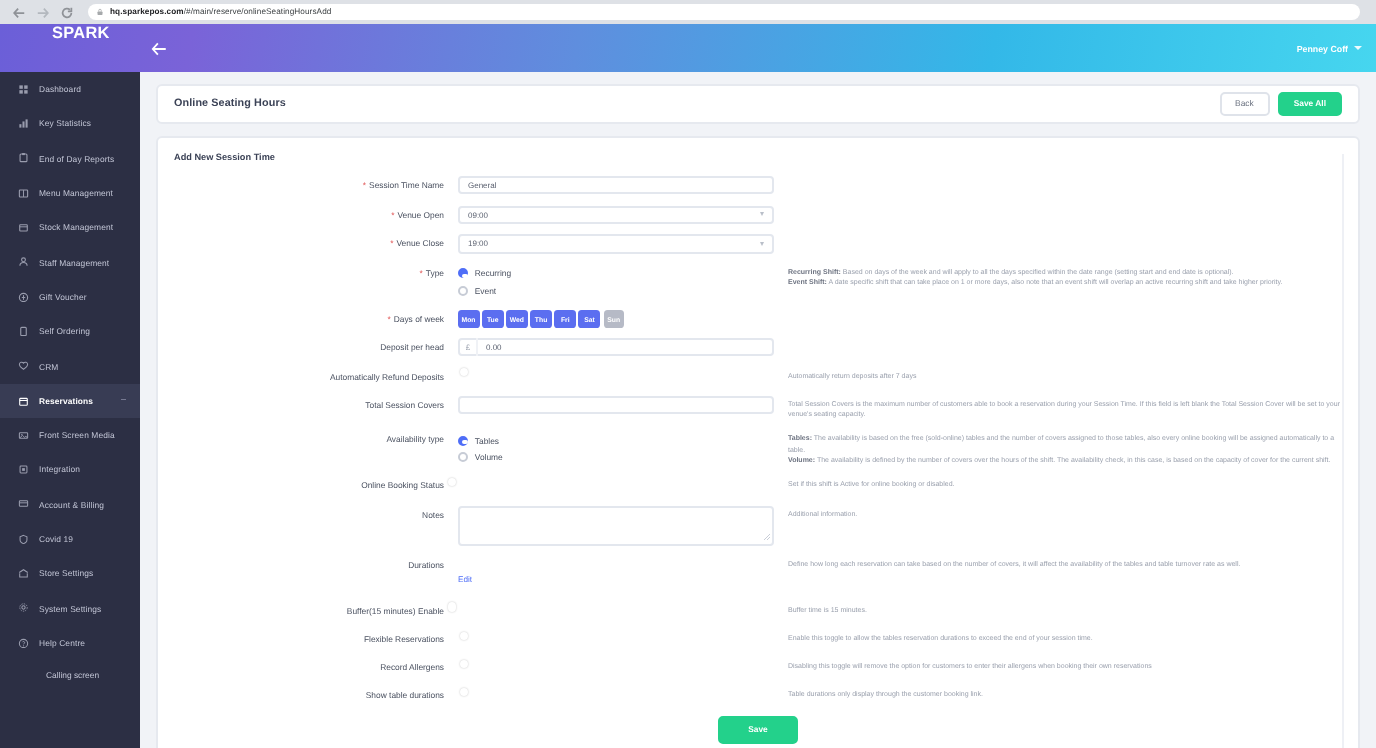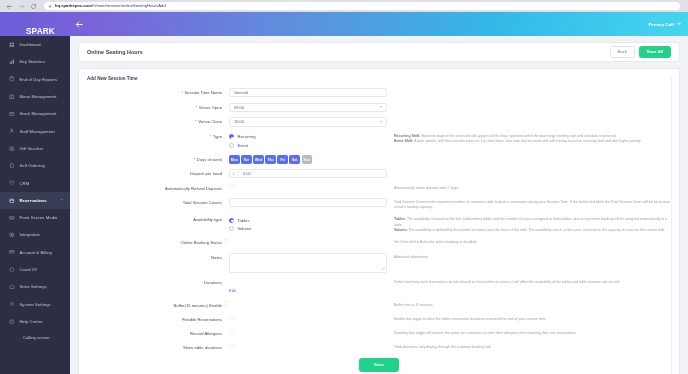--- a/index.html
+++ b/index.html
@@ -32,21 +32,21 @@
   }
   .url b { font-weight: 700; color: #202124; }
 
   
   .topbar {
     position: absolute; top: 12px; left: 0; width: 688px; height: 24px;
     background: linear-gradient(100deg,#6b5fd8 0%,#7a63d8 14%,#5f8ede 42%,#33b8e8 72%,#46d6ef 100%);
   }
   .brand {
     position: absolute; top: 12px; left: 0; width: 70px; height: 24px;
-    display: flex; align-items: flex-end; gap: 4px; padding-left: 9px;
+    display: flex; align-items: flex-start; gap: 4px; padding-left: 9px;
   }
   .brand-mark { width: 13px; height: 13px; position: relative; }
   .brand-text { font-size: 8.2px; font-weight: 700; color: #fff; letter-spacing: .02em; }
   .back-arrow {
     position: absolute; top: 12px; left: 72px; width: 14px; height: 24px;
     display: flex; align-items: center; justify-content: center; cursor: pointer;
   }
   .back-arrow svg { width: 9px; height: 9px; }
   .user-chip {
     position: absolute; top: 12px; right: 7px; height: 24px;

